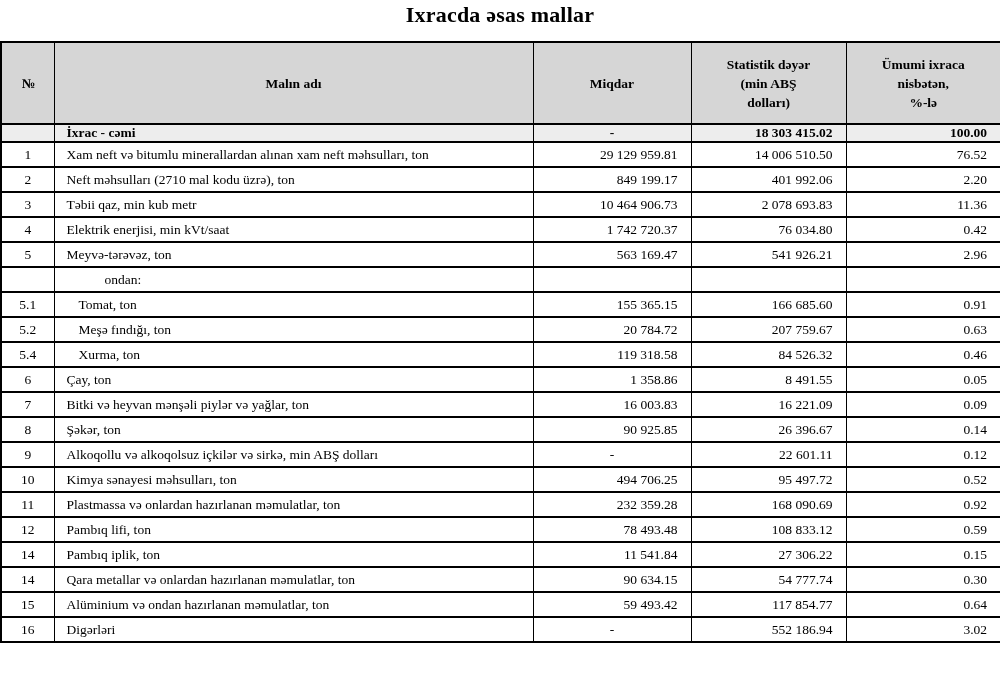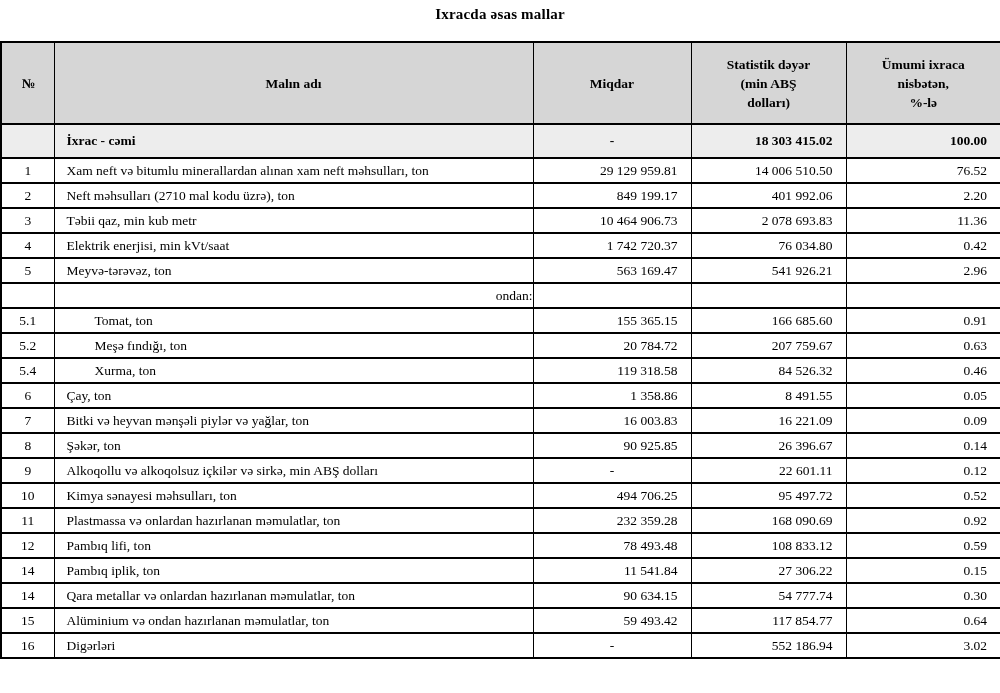--- a/index.html
+++ b/index.html
@@ -6,21 +6,21 @@
     margin: 0;
     padding: 0;
     background: #ffffff;
     width: 1000px;
     font-family: "Liberation Serif", serif;
     color: #000;
   }
   .title {
     text-align: center;
     font-weight: bold;
-    font-size: 15px;
+    font-size: 22px;
     margin: 3px 0 0 0;
     line-height: 23px;
     letter-spacing: 0.2px;
   }
   table.report {
     width: 1000px;
     border-collapse: collapse;
     table-layout: fixed;
     margin-top: 15px;
     border: 2px solid #000;
@@ -39,34 +39,34 @@
     font-weight: bold;
     font-size: 13.5px;
     text-align: center;
     vertical-align: middle;
     white-space: pre-line;
     line-height: 19px;
     padding: 0 20px;
   }
   tbody tr { height: 25px; }
   tbody tr.bold-row {
-    height: 34px;
+    height: 18px;
     font-weight: bold;
     background: #ededed;
   }
   td {
     font-size: 13.5px;
     vertical-align: middle;
     padding: 0;
     white-space: nowrap;
   }
   td.no-cell   { text-align: center; }
   td.name-cell { text-align: left; padding-left: 12px; }
-  td.name-cell.indent1 { padding-left: 40px; }
-  td.name-cell.indent2 { padding-left: 40px; text-align: right; }
+  td.name-cell.indent1 { padding-left: 24px; }
+  td.name-cell.indent2 { padding-left: 50px; }
   td.num-cell  { text-align: right; padding-right: 13px; }
   td.num-cell.center { text-align: center; padding-right: 0; }
 </style>
 </head>
 <body>
 
 <div class="title">Ixracda əsas mallar</div>
 
 <table class="report">
   <colgroup>

